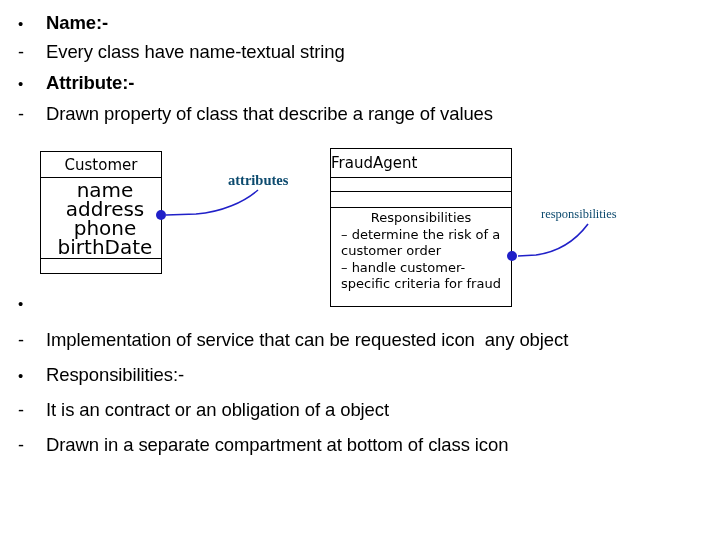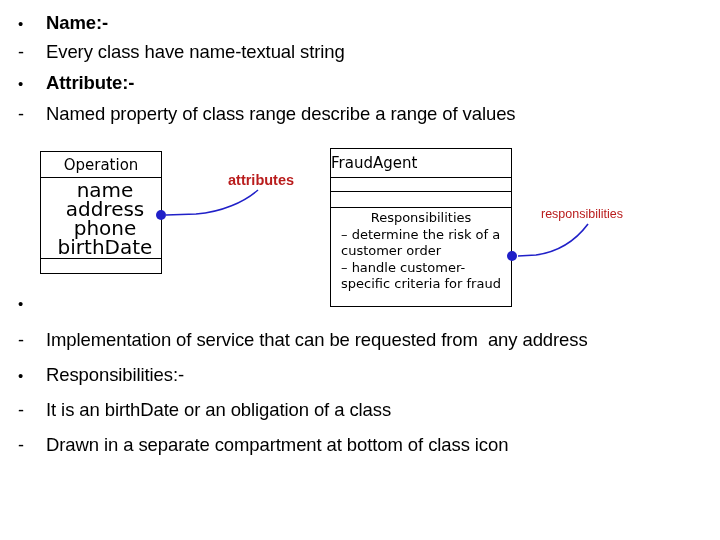--- a/index.html
+++ b/index.html
@@ -133,22 +133,22 @@
   .resp-item {
     display: block;
     padding-left: 10px;
     text-indent: 0;
     white-space: pre-wrap;
   }
 
   
   .annotation-label {
     position: absolute;
-    font-family: Liberation Sans, sans-serif;
-    color: #b91c1c;
+    font-family: Liberation Serif, serif;
+    color: #0c4a6e;
     white-space: nowrap;
   }
   #attributes-label {
     left: 228px;
     top: 172px;
     font-size: 14.5px;
     font-weight: 600;
   }
   #responsibilities-label {
     left: 541px;
@@ -167,27 +167,27 @@
   <div class="bullet-row" style="height:31px;">
     <span class="bullet-marker">-</span>
     <span class="bullet-text">Every class have name-textual string</span>
   </div>
   <div class="bullet-row" style="height:31px;">
     <span class="bullet-marker dot">•</span>
     <span class="bullet-text bold">Attribute:-</span>
   </div>
   <div class="bullet-row" style="height:31px;">
     <span class="bullet-marker">-</span>
-    <span class="bullet-text">Named property of class range describe a range of values</span>
+    <span class="bullet-text">Drawn property of class that describe a range of values</span>
   </div>
 </div>
 
 <div class="uml-box" id="customer-box">
   <div class="uml-compartment" id="customer-name-compartment">
-    <span>Operation</span>
+    <span>Customer</span>
   </div>
   <div class="uml-compartment" id="customer-attrs-compartment">
     <div>name</div>
     <div>address</div>
     <div>phone</div>
     <div>birthDate</div>
   </div>
   <div class="uml-compartment last" id="customer-ops-compartment"></div>
 </div>
 
@@ -215,27 +215,27 @@
   <path d="M 518 256 L 536 255 C 558 252 576 240 588 224" stroke="#2020c8" stroke-width="1.6" fill="none"></path>
   <circle cx="512" cy="256" r="5" fill="#2020c8"></circle>
 </svg>
 
 <div class="bullet-list" id="bottom-bullets" style="top:296px;">
   <div class="bullet-row" style="height:35px;">
     <span class="bullet-marker dot">•</span>
   </div>
   <div class="bullet-row" style="height:35px;">
     <span class="bullet-marker">-</span>
-    <span class="bullet-text">Implementation of service that can be requested from  any address</span>
+    <span class="bullet-text">Implementation of service that can be requested icon  any object</span>
   </div>
   <div class="bullet-row" style="height:35px;">
     <span class="bullet-marker dot">•</span>
     <span class="bullet-text">Responsibilities:-</span>
   </div>
   <div class="bullet-row" style="height:35px;">
     <span class="bullet-marker">-</span>
-    <span class="bullet-text">It is an birthDate or an obligation of a class</span>
+    <span class="bullet-text">It is an contract or an obligation of a object</span>
   </div>
   <div class="bullet-row" style="height:35px;">
     <span class="bullet-marker">-</span>
     <span class="bullet-text">Drawn in a separate compartment at bottom of class icon</span>
   </div>
 </div>
 
 </body></html>

